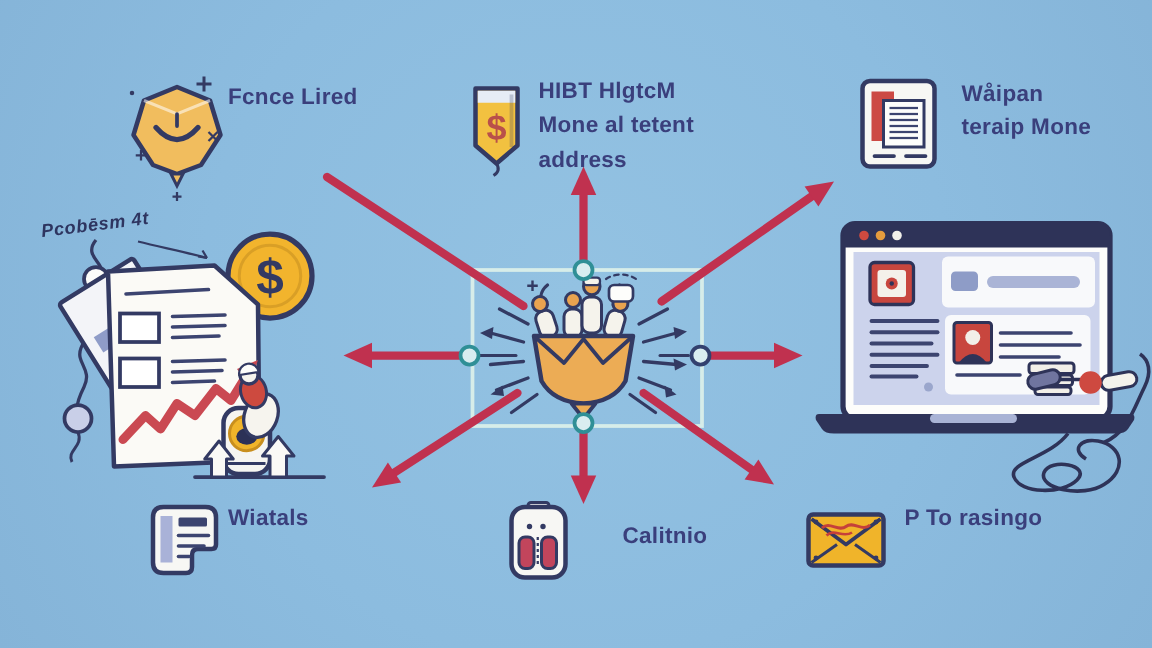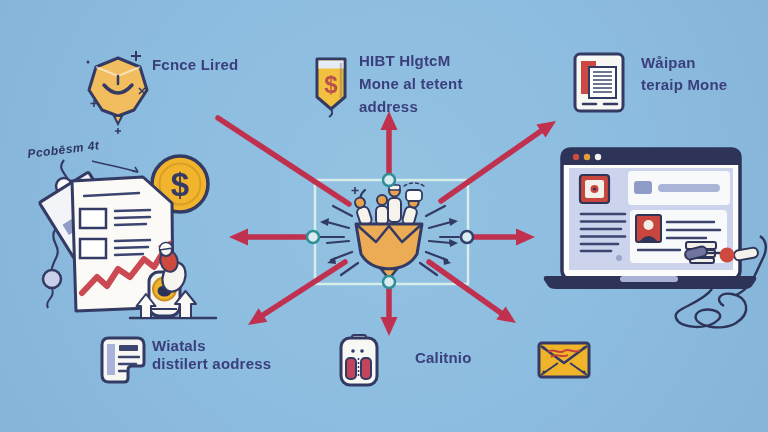--- a/index.html
+++ b/index.html
@@ -333,22 +333,22 @@
   <span class="ln">address</span>
 </div>
 
 <div class="label lh-top" style="left:641px;top:52px;">
   <span class="ln">Wåipan</span>
   <span class="ln">teraip Mone</span>
 </div>
 
 <div class="label lh-bot" style="left:152px;top:337px;">
   <span class="ln">Wiatals</span>
-  <span class="ln">distilert aodress</span>
 </div>
 
 <div class="label lh-bot" style="left:379px;top:349px;margin-left:36px;">
   <span class="ln">Calitnio</span>
 </div>
 
 <div class="label lh-bot" style="left:603px;top:337px;">
+  <span class="ln">P To rasingo</span>
 </div>
 </div>
 
 </body></html>

